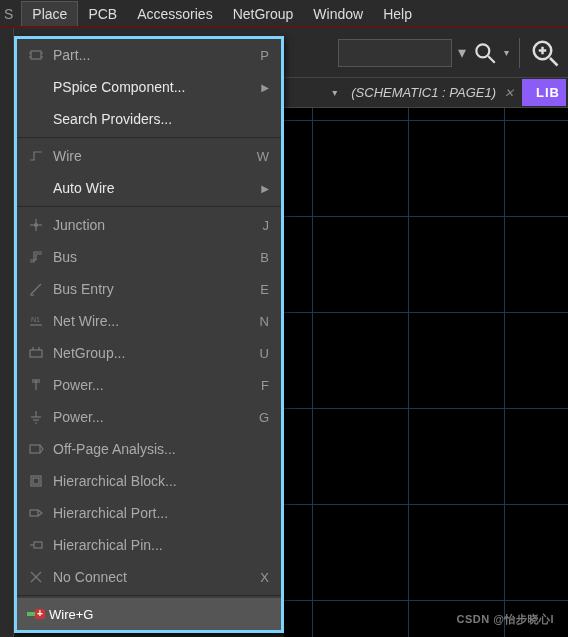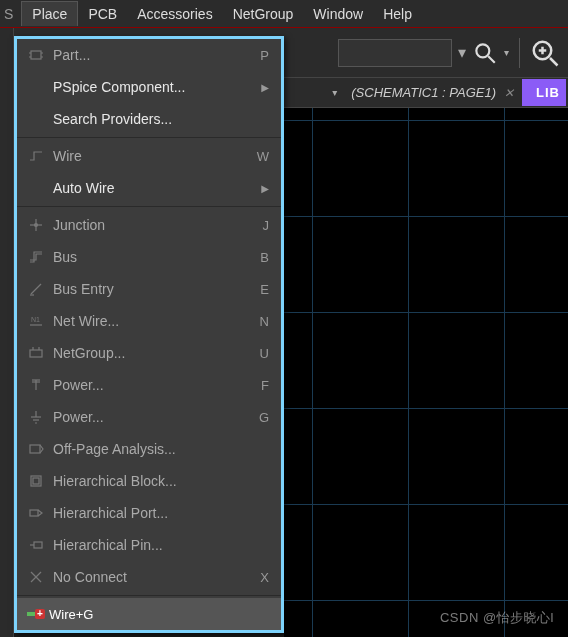--- a/index.html
+++ b/index.html
@@ -37,21 +37,21 @@
   .menu .row.hover { background: #555; color: #fff; }
   .menu .row.hover .sc { color: #fff; }
   .menu .sep { height: 1px; background: #2a2a2a; margin: 2px 0; }
   .pin-ic { position: relative; width: 18px; height: 14px; }
   .pin-ic .a { position:absolute; left:0; top:5px; width:10px; height:4px; background:#5cb85c; }
   .pin-ic .b { position:absolute; left:8px; top:2px; width:10px; height:10px; background:#cc3333; border-radius:2px; }
   .pin-ic .p { position:absolute; left:10px; top:2px; color:#fff; font-size:10px; font-weight:bold; line-height:10px;}
   
   .left-gutter { position: absolute; left:0; top:28px; width:14px; bottom:0; background:#2b2b2b; border-right:1px solid #444; }
   
-  .watermark { position: absolute; bottom: 10px; right: 14px; color: rgba(220,220,220,.55); font-size: 13px; letter-spacing: .5px; pointer-events:none; }
+  .watermark { position: absolute; bottom: 10px; right: 14px; color: rgba(220,220,220,.55); font-size: 11px; letter-spacing: .5px; pointer-events:none;font-weight:bold; }
 </style>
 </head>
 <body>
 
 <div class="left-gutter"></div>
 
 <div class="menubar">
   <span class="mleft">S</span>
   <span class="mitem active">Place</span>
   <span class="mitem">PCB</span>

